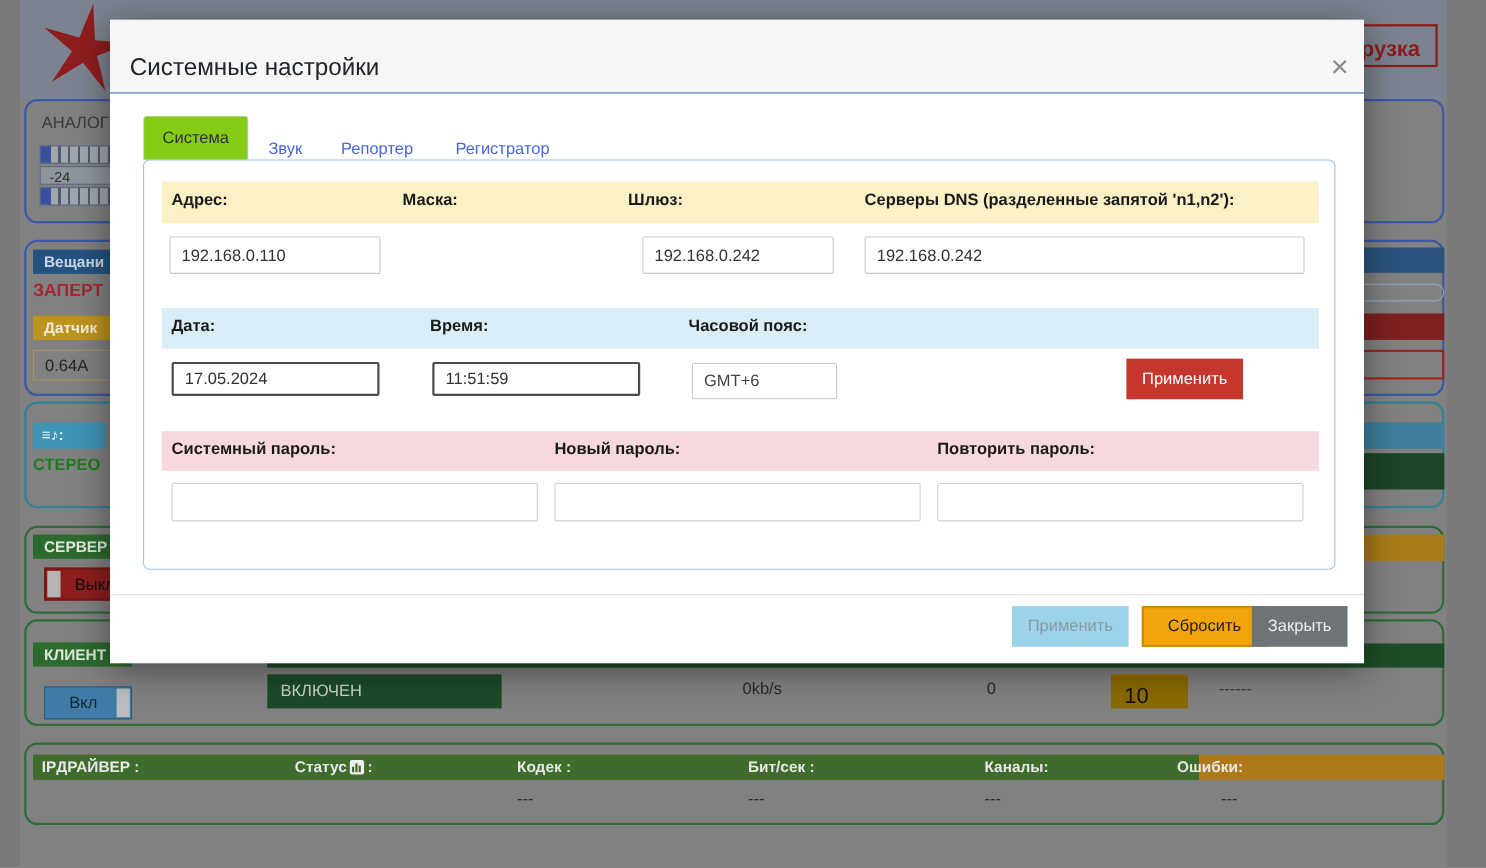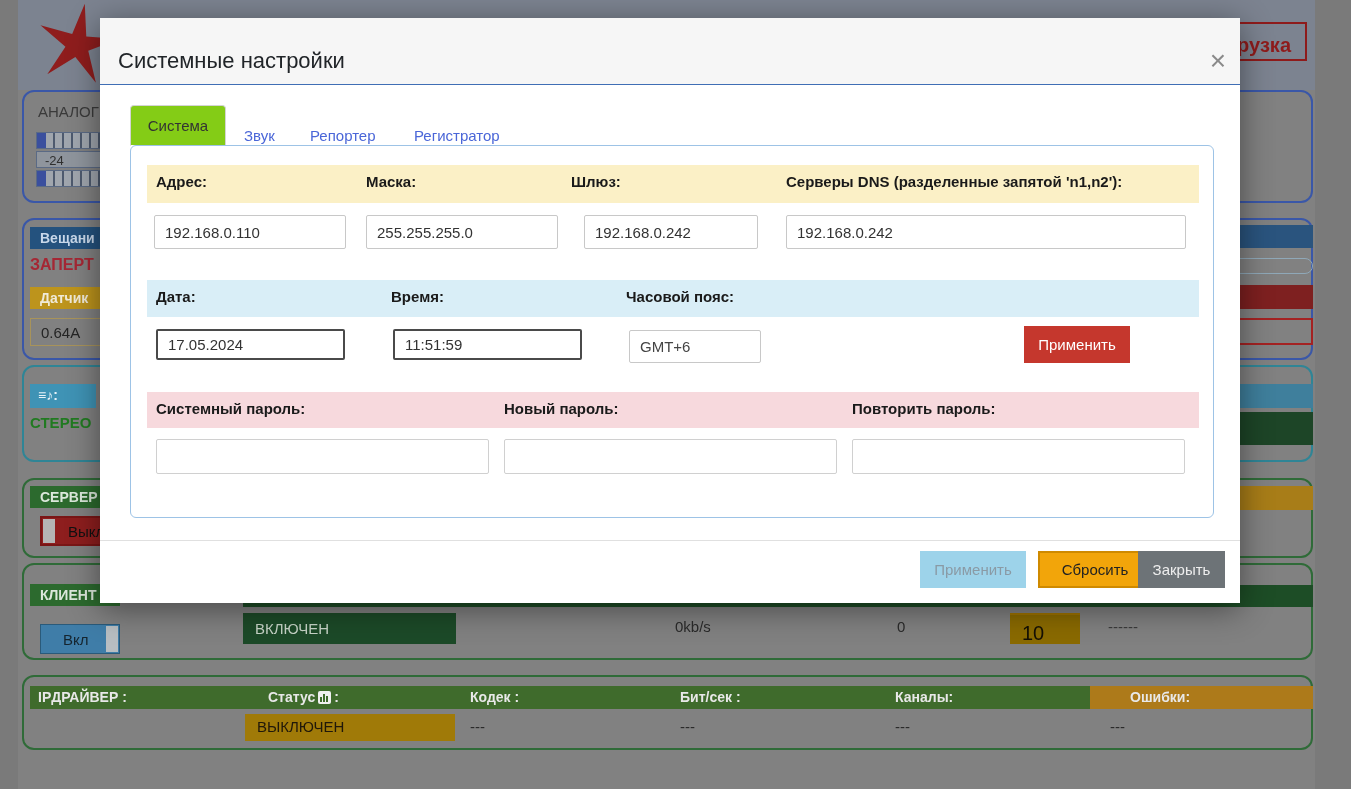--- a/index.html
+++ b/index.html
@@ -169,22 +169,21 @@
   <div class="abs panel b-green" style="left:22px;top:675px;width:1291px;height:75px;"></div>
   <div class="abs drv-bar-green" style="left:30px;top:686px;width:1060px;"></div>
   <div class="abs drv-bar-orange" style="left:1090px;top:686px;width:223px;"></div>
   <div class="abs drv-label" style="left:38px;top:689px;">IPДРАЙВЕР :</div>
   <div class="abs drv-label" style="left:268px;top:689px;">
     <span>Статус</span><span class="chart-icon"><b style="left:2px;height:5px;"></b><b style="left:5px;height:8px;"></b><b style="left:8px;height:6px;"></b></span><span>:</span>
   </div>
   <div class="abs drv-label" style="left:470px;top:689px;">Кодек :</div>
   <div class="abs drv-label" style="left:680px;top:689px;">Бит/сек :</div>
   <div class="abs drv-label" style="left:895px;top:689px;">Каналы:</div>
-  <div class="abs drv-label" style="left:1130px;top:689px;">Ошибки:</div>
-  <div class="abs status-badge-off" style="left:245px;top:714px;">ВЫКЛЮЧЕН</div>
+  <div class="abs drv-label" style="left:1070px;top:689px;">Ошибки:</div>
   <div class="abs plain-val" style="left:470px;top:718px;">---</div>
   <div class="abs plain-val" style="left:680px;top:718px;">---</div>
   <div class="abs plain-val" style="left:895px;top:718px;">---</div>
   <div class="abs plain-val" style="left:1110px;top:718px;">---</div>
 
   <div class="abs modal">
     <div class="abs modal-header"></div>
     <div class="abs modal-title">Системные настройки</div>
     <button class="abs modal-close">×</button>
 
@@ -194,21 +193,20 @@
     <div class="abs tab tab-link" style="left:314px;top:98px;">Регистратор</div>
 
     <div class="abs fieldset">
 
       <div class="abs band band-yellow"></div>
       <div class="abs f-label" style="left:25px;top:27px;">Адрес:</div>
       <div class="abs f-label" style="left:235px;top:27px;">Маска:</div>
       <div class="abs f-label" style="left:440px;top:27px;">Шлюз:</div>
       <div class="abs f-label" style="left:655px;top:27px;">Серверы DNS (разделенные запятой 'n1,n2'):</div>
       <input class="abs t-input" style="left: 23px; top: 69px; width: 192px;" value="192.168.0.110">
-      <input class="abs t-input" style="left: 235px; top: 69px; width: 192px;" value="255.255.255.0">
       <input class="abs t-input" style="left: 453px; top: 69px; width: 174px;" value="192.168.0.242">
       <input class="abs t-input" style="left: 655px; top: 69px; width: 400px;" value="192.168.0.242">
 
       <div class="abs band band-blue"></div>
       <div class="abs f-label" style="left:25px;top:142px;">Дата:</div>
       <div class="abs f-label" style="left:260px;top:142px;">Время:</div>
       <div class="abs f-label" style="left:495px;top:142px;">Часовой пояс:</div>
       <input class="abs t-input t-input-dark" style="left: 25px; top: 183px; width: 189px;" value="17.05.2024">
       <input class="abs t-input t-input-dark" style="left: 262px; top: 183px; width: 189px;" value="11:51:59">
       <input class="abs t-input" style="left: 498px; top: 184px; width: 132px; height: 33px; color: rgb(68, 68, 68);" value="GMT+6">

